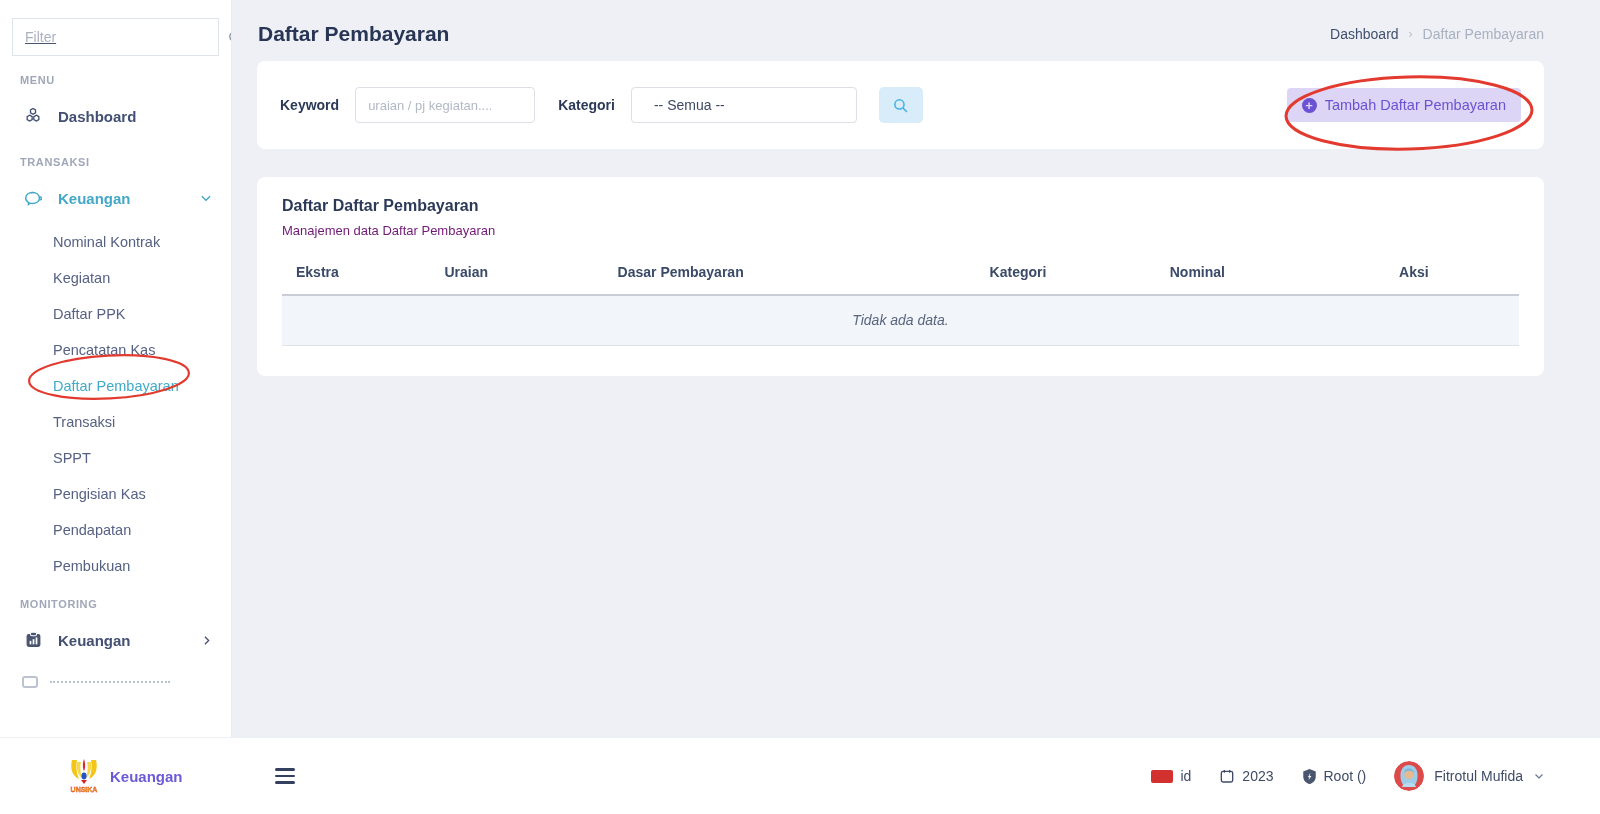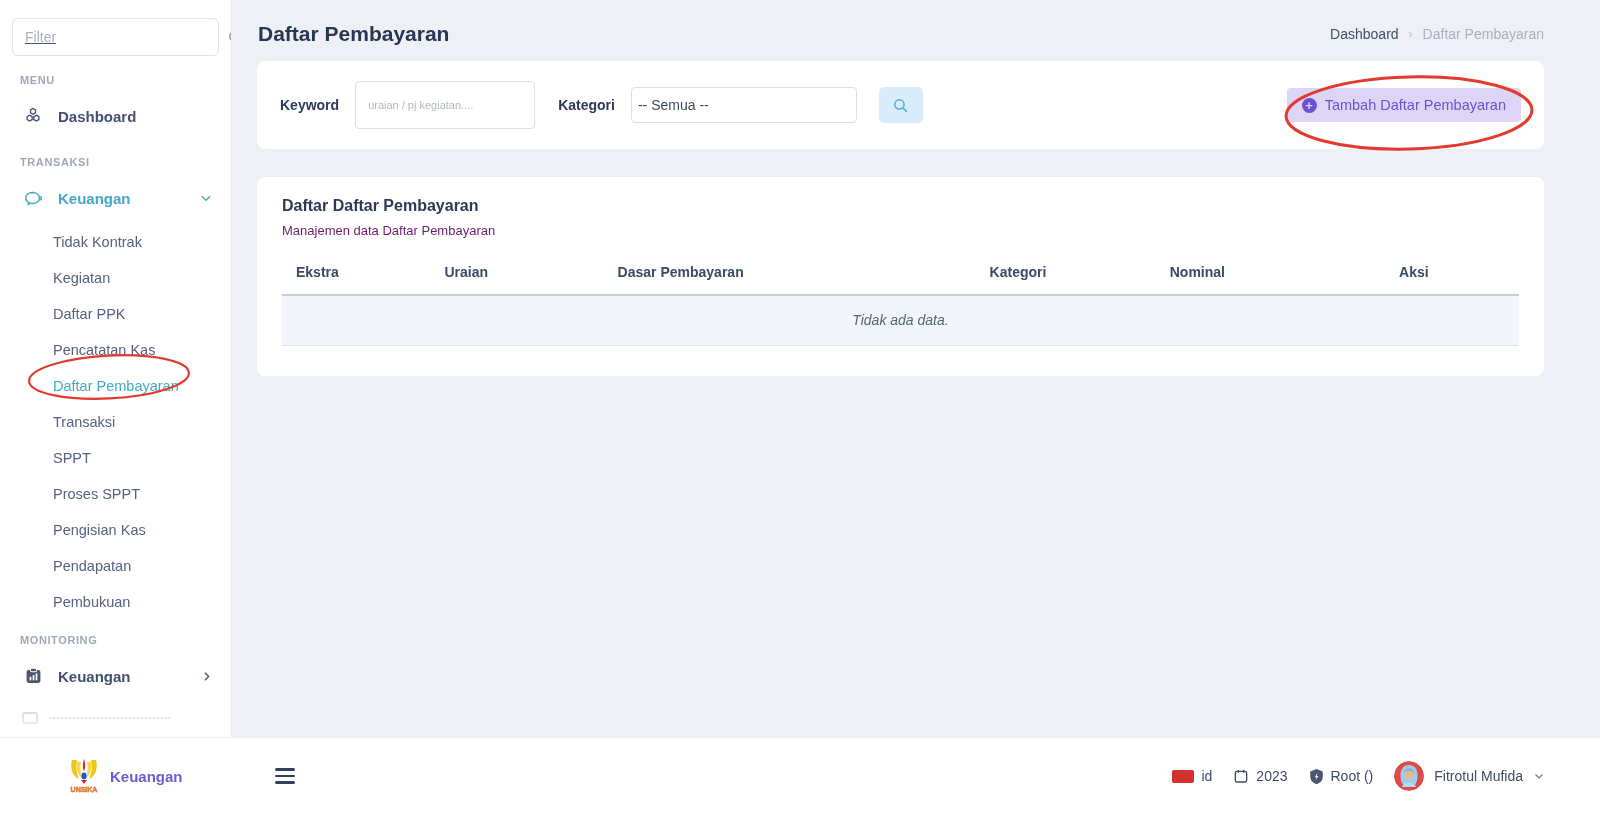--- a/index.html
+++ b/index.html
@@ -11,21 +11,21 @@
   .sidebar {
     position:absolute; left:0; top:0; width:232px; height:737px;
     background:#fff; border-right:1px solid #e9ecf1; overflow:hidden; z-index:2;
   }
   .sidebar::after {
     content:""; position:absolute; left:0; right:0; bottom:0; height:46px;
     background:linear-gradient(to bottom, rgba(255,255,255,0), #fff); pointer-events:none;
   }
   .filter-row { display:flex; align-items:center; padding:18px 12px 0 12px; gap:8px; }
   .filter-input {
-    flex:1; height:38px; border:1px solid #dfe3ea; border-radius:6px; padding:0 12px;
+    flex:1; height:38px; border:1px solid #dfe3ea; border-radius:0; padding:0 12px;
     font-size:14px; color:#4a5670; outline:none; font-family:"Liberation Sans",sans-serif;text-decoration:underline;
   }
   .filter-input::placeholder { color:#aab1c0; }
   .side-search-icon { color:#8a93a5; flex:0 0 auto; display:flex; }
   .section-label {
     font-size:11px; font-weight:bold; letter-spacing:0.6px; color:#a0a7b8;
     padding:18px 20px 0 20px;
   }
   .side-item {
     display:flex; align-items:center; gap:14px; padding:0 18px 0 22px; height:44px;
@@ -57,29 +57,29 @@
   .bc-link { color:#404f6e; cursor:pointer; }
   .bc-sep { color:#b7bdc9; font-size:12px; }
   .bc-current { color:#a9b0c0; }
 
   .filter-card {
     margin:15px 56px 0 24px; height:88px; background:#fff; border-radius:8px;
     display:flex; align-items:center; padding:0 23px;
   }
   .fld-label { font-size:14px; font-weight:bold; color:#2c3a58; }
   .kw-input {
-    width:180px; height:48px; margin-left:16px; border:1px solid #dce0e6; border-radius:4px;
-    padding:0 12px; font-size:11px; color:#4a5670; outline:none;
+    width:180px; height:36px; margin-left:16px; border:1px solid #dce0e6; border-radius:4px;
+    padding:0 12px; font-size:13px; color:#4a5670; outline:none;
     font-family:"Liberation Sans",sans-serif;
   }
   .kw-input::placeholder { color:#b2b9c6; }
   .kat-label { margin-left:23px; }
   .kat-select {
     width:226px; height:36px; margin-left:16px; border:1px solid #dce0e6; border-radius:4px;
-    display:flex; align-items:center; padding:0 6px; font-size:14px; color:#3c4a66;
+    display:flex; align-items:center; padding:0 22px; font-size:14px; color:#3c4a66;
     background:#fff; cursor:pointer;
   }
   .search-btn {
     width:44px; height:36px; margin-left:22px; background:#d8edf9; border:none; border-radius:5px;
     display:flex; align-items:center; justify-content:center; cursor:pointer;
   }
   .add-btn {
     margin-left:auto; height:34px; background:#ddd5f6; color:#6a52d3; border:none; border-radius:4px;
     display:flex; align-items:center; gap:8px; padding:0 15px; font-size:14.5px;
     font-family:"Liberation Sans",sans-serif; cursor:pointer;
@@ -108,21 +108,21 @@
   
   .navbar {
     position:absolute; left:0; bottom:0; width:1600px; height:77px; background:#fff;
     border-top:1px solid #edf0f3; display:flex; align-items:center; z-index:3;
     padding:0 55px 0 66px;
   }
   .brand { display:flex; align-items:center; gap:8px; cursor:pointer; }
   .brand-name { font-size:15px; color:#6c5ad6; font-weight:bold; }
   .burger { margin-left:92px; display:flex; flex-direction:column; gap:4px; cursor:pointer; }
   .burger span { width:20px; height:2.5px; background:#33405e; border-radius:2px; }
-  .nav-right { margin-left:auto; display:flex; align-items:center; gap:21px; }
+  .nav-right { margin-left:auto; display:flex; align-items:center; gap:28px; }
   .nav-chip { display:flex; align-items:center; gap:7px; font-size:14px; color:#3f4b66; cursor:pointer; }
   .flag { width:22px; height:13px; background:#d33030; border-radius:2px; }
   .user-chip { display:flex; align-items:center; gap:10px; cursor:pointer; }
   .avatar { width:30px; height:30px; border-radius:50%; overflow:hidden; flex:0 0 auto; }
   .user-name { font-size:14px; color:#3f4b66; }
   .dd-chev { color:#6b7590; display:flex; }
 
   
   .anno { position:absolute; left:0; top:0; width:1600px; height:814px; pointer-events:none; z-index:5; }
 </style>
@@ -167,28 +167,27 @@
       </span>
       <span class="grow">Keuangan</span>
       <span class="chev">
         <svg width="14" height="14" viewBox="0 0 24 24" fill="none" stroke="currentColor" stroke-width="2.4">
             <polyline points="5 9 12 16 19 9"></polyline>
           </svg>
       </span>
     </div>
 
     <div class="submenu">
-      <div class="sub-item">Tidak Kontrak</div>
+      <div class="sub-item">Nominal Kontrak</div>
       <div class="sub-item">Kegiatan</div>
       <div class="sub-item">Daftar PPK</div>
       <div class="sub-item">Pencatatan Kas</div>
       <div class="sub-item active">Daftar Pembayaran</div>
       <div class="sub-item">Transaksi</div>
       <div class="sub-item">SPPT</div>
-      <div class="sub-item">Proses SPPT</div>
       <div class="sub-item">Pengisian Kas</div>
       <div class="sub-item">Pendapatan</div>
       <div class="sub-item">Pembukuan</div>
     </div>
 
     <div class="section-label" style="padding-top:14px">MONITORING</div>
 
     <div class="side-item">
       <span class="side-icon">
         <svg width="19" height="20" viewBox="0 0 22 22" fill="#4a5670">

